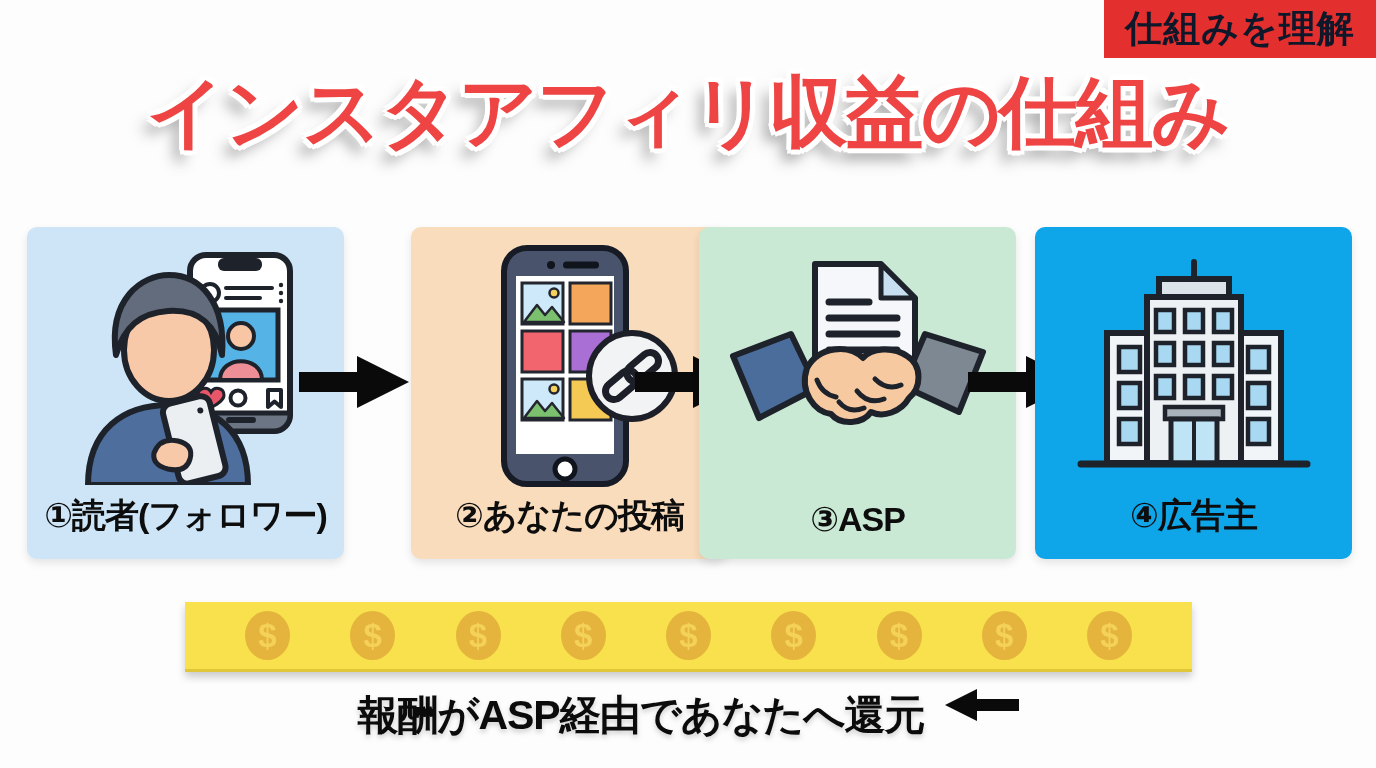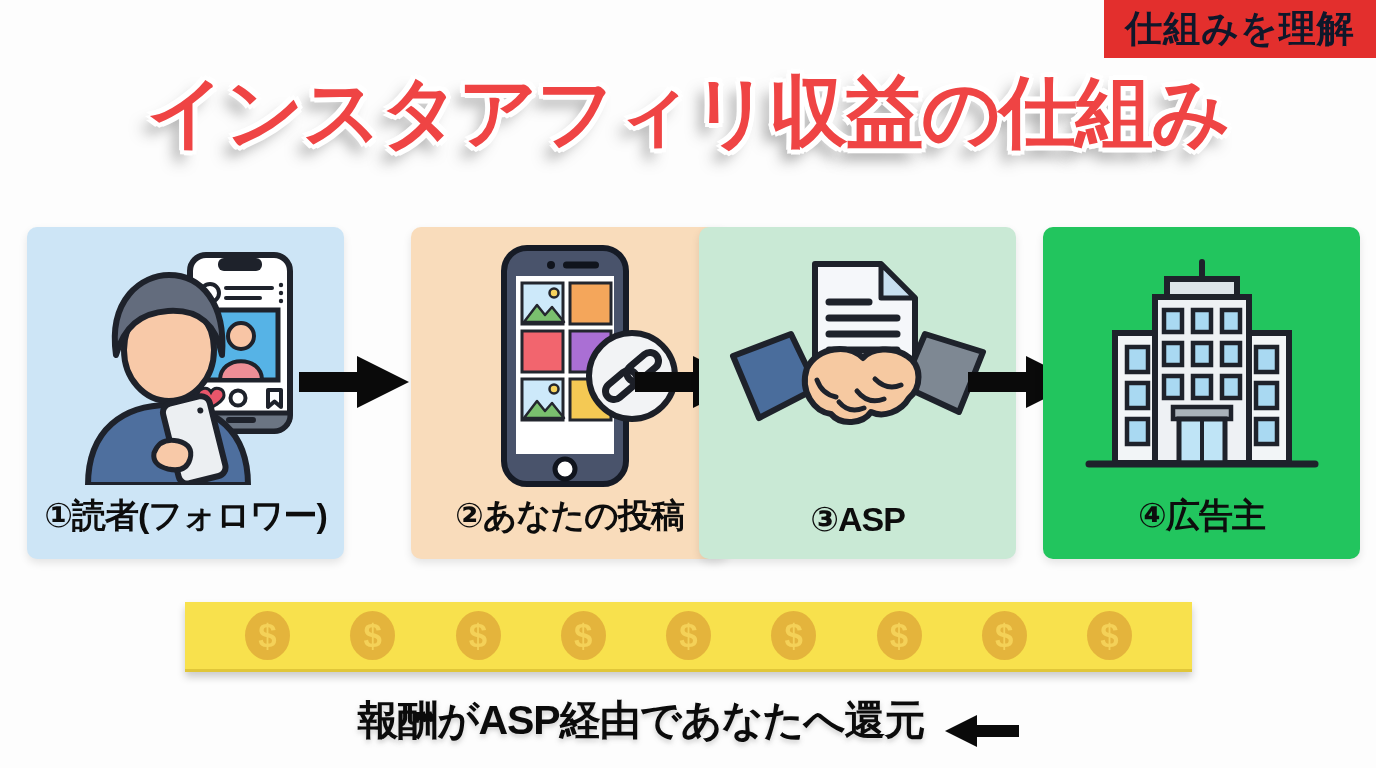--- a/index.html
+++ b/index.html
@@ -104,21 +104,21 @@
     font-size: 33px;
     font-weight: 900;
     line-height: 1;
   }
 
   
   .footer-row {
     position: absolute;
     left: 0; top: 688px;
     width: 100%; height: 60px;
-    display: flex; align-items: flex-end; justify-content: center;
+    display: flex; align-items: flex-start; justify-content: center;
     gap: 20px;
   }
   .footer-caption {
     font-size: 41px;
     font-weight: 900;
     color: #0b0b0b;
     letter-spacing: -1px;
     white-space: nowrap;
     text-shadow: 0 3px 5px rgba(120,120,120,0.35);
   }
@@ -236,21 +236,21 @@
         </g>
       </svg>
     </div>
     <div class="step-label">③ASP</div>
   </div>
 
   <svg class="flow-arrow flow-arrow-3" viewBox="0 0 110 58">
     <polygon points="0,19 58,19 58,3 110,29 58,55 58,39 0,39" fill="#0a0a0a"></polygon>
   </svg>
 
-  <div class="card card-4" style="background: #22c55e; margin-left: 8px;">
+  <div class="card card-4" style="background: #0ea5e9;">
     <div class="icon-wrap">
       <svg width="250" height="222" viewBox="0 0 250 222">
 
         <rect x="38" y="78" width="46" height="130" fill="#f2f5f7" stroke="#1e222b" stroke-width="6"></rect>
         <rect x="166" y="78" width="46" height="130" fill="#f2f5f7" stroke="#1e222b" stroke-width="6"></rect>
         <g fill="#a9d9f2" stroke="#1e222b" stroke-width="4.5">
           <rect x="50" y="92" width="21" height="25"></rect>
           <rect x="50" y="128" width="21" height="25"></rect>
           <rect x="50" y="164" width="21" height="25"></rect>
           <rect x="179" y="92" width="21" height="25"></rect>

